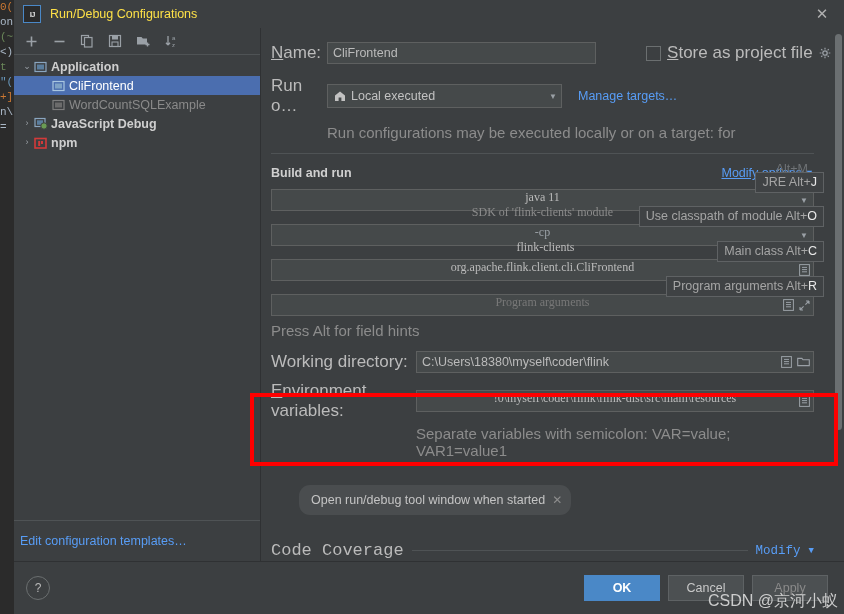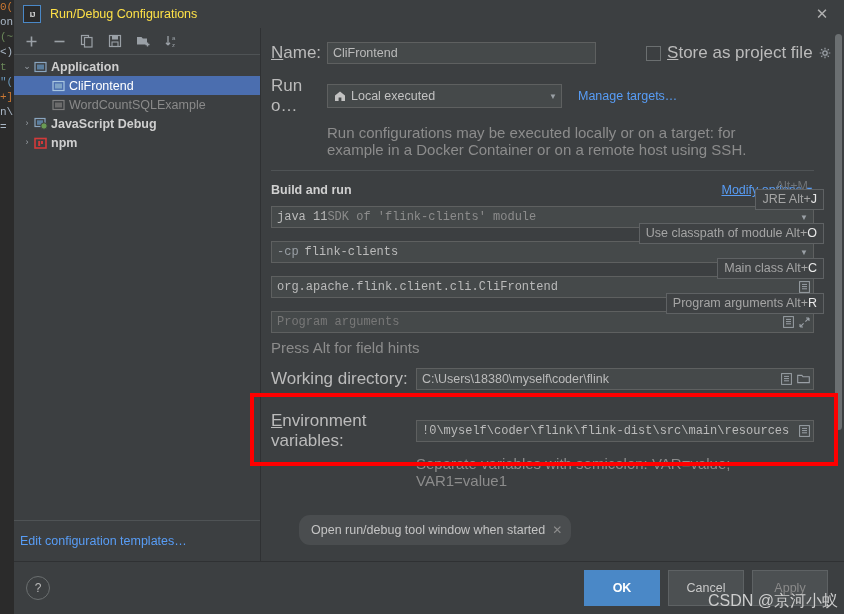--- a/index.html
+++ b/index.html
@@ -146,21 +146,21 @@
   .input {
     background: #45494a;
     border: 1px solid #5e6060;
     height: 22px;
     color: #bbbbbb;
     font-size: 12.5px;
     display: flex; align-items: center;
     padding: 0 5px;
     box-sizing: border-box;
   }
-  .input.mono { font-family: Liberation Mono, monospace; font-size: 12px; }
+  .input.mono { font-family: Liberation Serif, serif; font-size: 12px; flex-direction: column; }
   .input .ph { color: #787878; }
 
   .checkbox-row { display: flex; align-items: center; gap: 6px; }
   .cb {
     width: 13px; height: 13px;
     border: 1px solid #6b6f70;
     background: #3c3f41;
     flex: none;
   }
 
@@ -258,21 +258,21 @@
     background: #3c3f41;
   }
   .help-btn {
     width: 22px; height: 22px; border-radius: 50%;
     border: 1px solid #6b6f70;
     color: #b9b9b9; font-size: 12px;
     display: flex; align-items: center; justify-content: center;
   }
   .btn-group { margin-left: auto; display: flex; gap: 8px; align-items: center; }
   .btn {
-    min-width: 76px; height: 36px;
+    min-width: 76px; height: 26px;
     display: flex; align-items: center; justify-content: center;
     font-size: 12.5px;
     background: #4c5052;
     border: 1px solid #5e6264;
     color: #c8c8c8;
     box-sizing: border-box;
   }
   .btn.primary {
     background: #4a88c7; border-color: #4a88c7; color: #ffffff; font-weight: bold;
   }
@@ -462,21 +462,20 @@
                     </svg>
                 </span>
                 <span>Local executed</span>
                 <span class="caret">▼</span>
               </div>
               <span class="link" style="margin-left:16px">Manage targets…</span>
             </div>
 
             <div style="margin-left:56px">
               <div class="hint-text">Run configurations may be executed locally or on a target: for</div>
-              <div class="hint-text">example in a Docker Container or on a remote host using SSH.</div>
             </div>
 
             <div style="height:1px;background:#4f5355;margin:12px 0 0 0;"></div>
 
             <div class="section-head" style="margin-top:12px;">
               <span class="section-title">Build and run</span>
               <span class="section-right">
                 <span class="link" style="text-decoration:underline">Modify options</span>
                 <span style="color:#589df6;font-size:9px">▼</span>
               </span>
@@ -538,21 +537,21 @@
                     </svg>
                 </span>
                 <div class="fhint" style="right:-10px;top:-18px;">
                   <span>Program arguments</span>
                   <span> Alt+<span class="key">R</span></span>
                 </div>
               </div>
 
               <div class="hint-text" style="margin-bottom:12px">Press Alt for field hints</div>
 
-              <div class="form-row" style="margin-bottom:21px;align-items:center;">
+              <div class="form-row" style="margin-bottom:8px;align-items:center;">
                 <span class="f-label" style="width:145px">Working directory:</span>
                 <div style="position:relative;flex:1">
                   <div class="input">C:\Users\18380\myself\coder\flink</div>
                   <span class="fld-icons">
                     <svg width="11" height="12" viewBox="0 0 11 12">
                         <rect x="0.6" y="0.6" width="9.8" height="10.8" fill="none" stroke="#9aa0a6" stroke-width="1"></rect>
                         <path d="M3 3.4h5M3 5.6h5M3 7.8h5" stroke="#9aa0a6" stroke-width="1"></path>
                       </svg>
                     <svg width="13" height="12" viewBox="0 0 13 12">
                         <path d="M0.7 2.4h4.2l1.1 1.4h6.3V9.6H0.7z" fill="none" stroke="#9aa0a6" stroke-width="1.1"></path>

